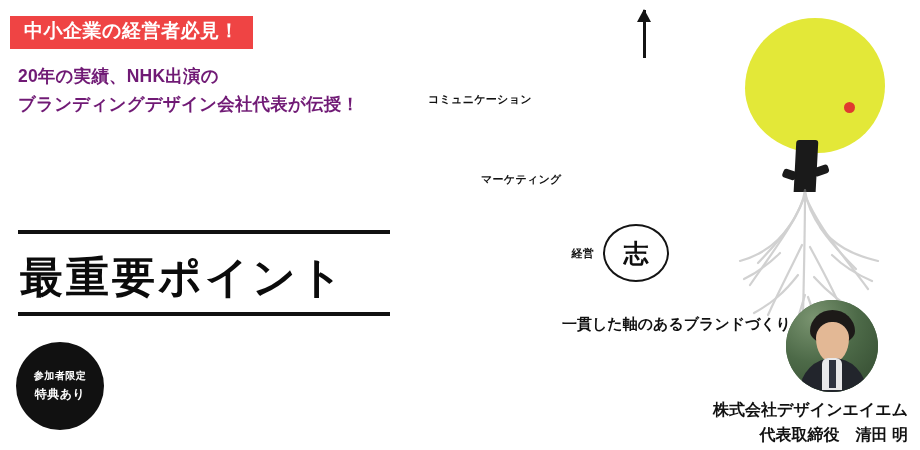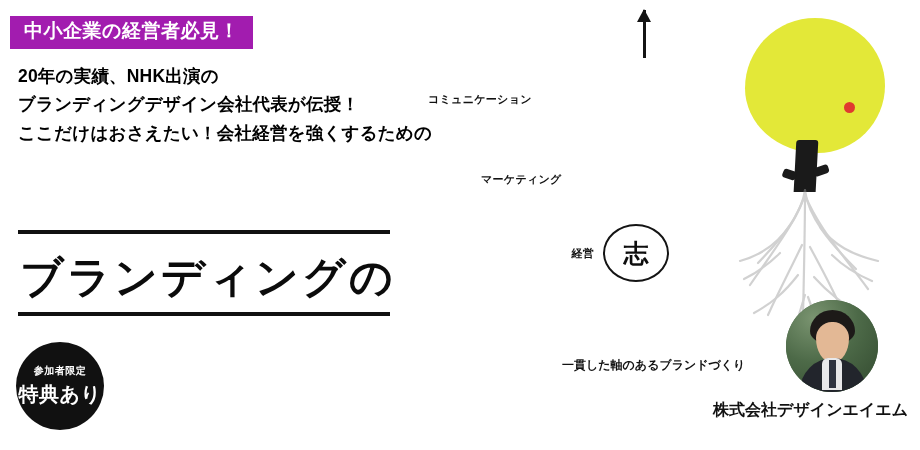--- a/index.html
+++ b/index.html
@@ -27,37 +27,37 @@
     position: absolute;
     left: 0;
     top: 0;
     width: 470px;
     height: 450px;
   }
   .ribbon {
     position: absolute;
     left: 10px;
     top: 16px;
-    background: #a21caf;
+    background: #ef4444;
     color: #ffffff;
     font-weight: bold;
     font-size: 19px;
     letter-spacing: 0.5px;
     padding: 5px 14px 7px 14px;
     line-height: 1.1;
     white-space: nowrap;
   }
   .lede {
     position: absolute;
     left: 18px;
     top: 62px;
     font-size: 17.5px;
     line-height: 1.62;
     font-weight: bold;
-    color: #000000;
+    color: #701a75;
     letter-spacing: 0.2px;
   }
   .lede div { white-space: nowrap; }
 
   .headline1 {
     position: absolute;
     left: 20px;
     top: 178px;
     font-size: 43px;
     font-weight: bold;
@@ -103,21 +103,21 @@
     justify-content: center;
     text-align: left;
   }
   .badge .small {
     font-size: 10px;
     font-weight: bold;
     letter-spacing: 0.5px;
     margin-bottom: 3px;
   }
   .badge .big {
-    font-size: 20px;
+    font-size: 12px;
     font-weight: bold;
     letter-spacing: 0.5px;
   }
 
   
   .right {
     position: absolute;
     left: 470px;
     top: 0;
     width: 450px;
@@ -243,25 +243,24 @@
     text-align: right;
   }
   .label-comm  { left: -42px; top: 92px; width: 100px; }
   .label-mkt   { left: 11px;  top: 172px; width: 80px; }
   .label-keiei { left: 88px;  top: 246px; width: 36px; }
 
   .bottom-caption {
     position: absolute;
     left: 92px;
     top: 315px;
-    font-size: 12px;
+    font-size: 15px;
     font-weight: bold;
     color: #111111;
     white-space: nowrap;
-    margin-top: 42px;
   }
 
   
   .roots {
     position: absolute;
     left: 240px;
     top: 185px;
     width: 210px;
     height: 160px;
     opacity: 0.45;
@@ -346,27 +345,26 @@
 
 <div class="banner">
 
   <div class="left">
 
     <div class="ribbon">中小企業の経営者必見！</div>
 
     <div class="lede">
       <div>20年の実績、NHK出演の</div>
       <div>ブランディングデザイン会社代表が伝授！</div>
-      <div>ここだけはおさえたい！会社経営を強くするための</div>
     </div>
 
     <div class="rule rule-top"></div>
 
 
-    <div class="headline2">ブランディングの</div>
+    <div class="headline2">最重要ポイント</div>
 
     <div class="rule rule-bottom"></div>
 
     <div class="badge">
       <div class="small">参加者限定</div>
       <div class="big">特典あり</div>
     </div>
   </div>
 
   <div class="right">
@@ -412,15 +410,16 @@
       <div class="bg"></div>
       <div class="hair"></div>
       <div class="face"></div>
       <div class="body"></div>
       <div class="shirt"></div>
       <div class="tie"></div>
     </div>
 
     <div class="credit">
       <div>株式会社デザインエイエム</div>
+      <div>代表取締役　清田 明</div>
     </div>
   </div>
 </div>
 
 </body></html>

